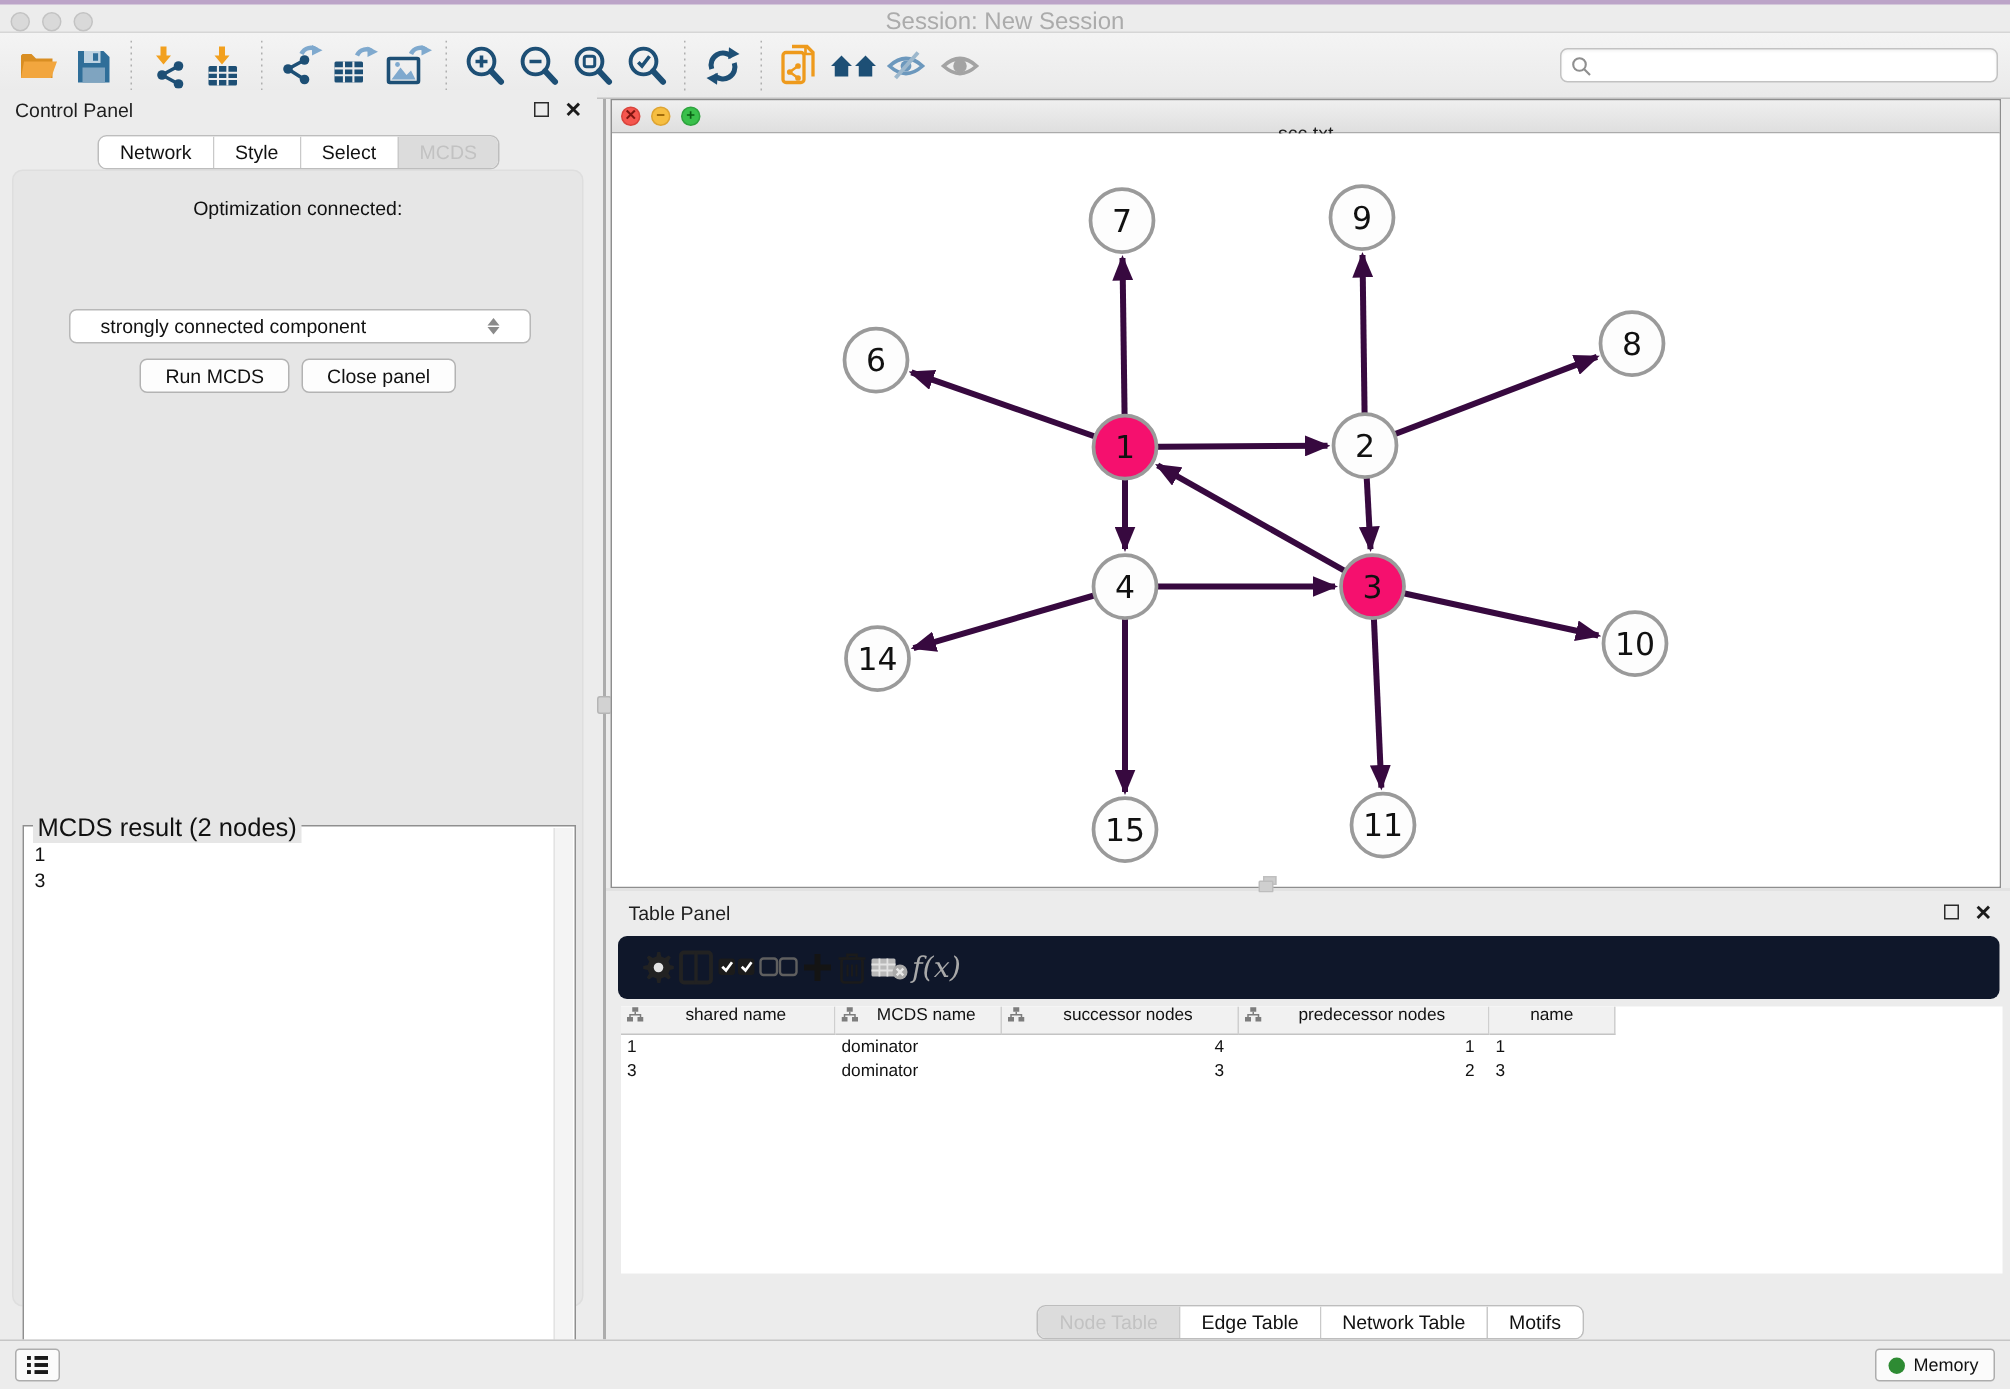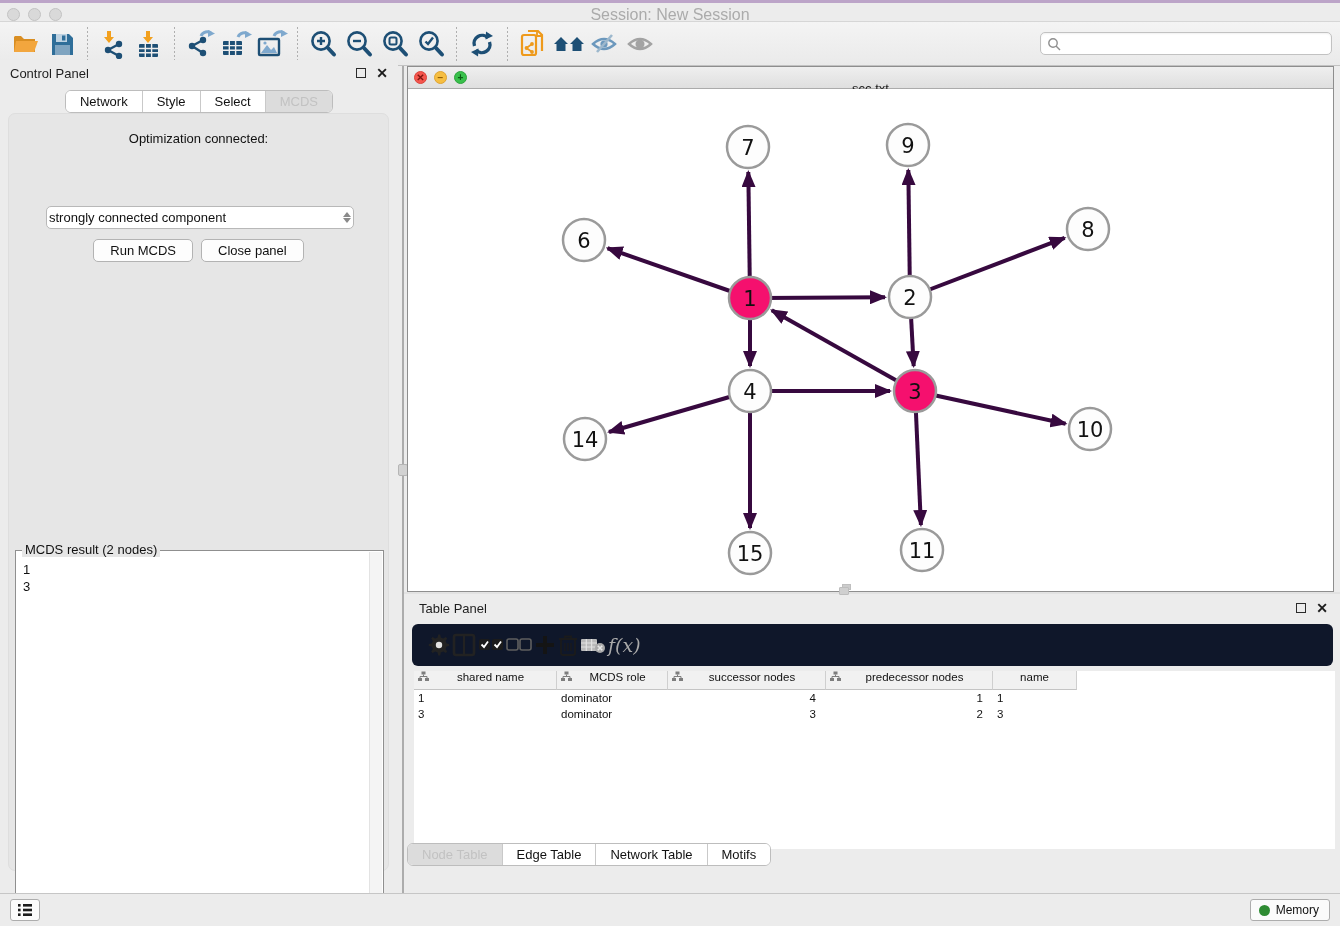--- a/index.html
+++ b/index.html
@@ -51,33 +51,33 @@
   .tab { padding:3px 14px; font-size:13px; color:#111; background:#fff;
     border-right:1px solid #C9C9C9; white-space:nowrap; }
   .tab:last-child { border-right:none; }
   .tab.active { background:#DCDCDC; color:#C2C2C2; }
 
   .cp-body { position:absolute; left:8px; top:53px; width:381px; height:758px;
     background:#E6E6E6; border:1px solid #DEDEDE; border-radius:7px; }
   .opt-label { text-align:center; margin-top:17px; font-size:13px; color:#111; }
   .dropdown { position:absolute; left:37px; top:92px; width:308px; height:23px; background:#fff;
     border:1px solid #B8B8B8; border-radius:5px; display:flex; align-items:center;
-    padding:0 2px; font-size:13px; color:#111; }
+    padding:0 20px; font-size:13px; color:#111; }
   .dd-stepper { margin-left:auto; display:flex; flex-direction:column; gap:1px; align-items:center; }
   .dd-stepper i { width:0; height:0; border-left:4px solid transparent; border-right:4px solid transparent; }
   .dd-up { border-bottom:5px solid #8A8A8A; }
   .dd-down { border-top:5px solid #8A8A8A; }
   .btn-row { position:absolute; left:0; top:125px; width:100%; display:flex; justify-content:center; gap:8px; }
   .pbtn { height:23px; padding:0 16px; background:#FDFDFD; border:1px solid #B3B3B3;
     border-radius:5px; font-size:13px; color:#111; font-family:"Liberation Sans",sans-serif; }
 
   .result-box { position:absolute; left:6px; top:436px; width:369px; height:370px;
     border:1px solid #8F8F8F; background:#fff; }
   .result-legend { position:absolute; top:-9px; left:6px; background:#E6E6E6;
-    padding:0 3px; font-size:13px; color:#111; }
+    padding:0 3px; font-size:17px; color:#111; }
   .result-text { position:absolute; left:2px; top:8px; right:16px; bottom:2px;
     font-size:13px; color:#111; line-height:17px; padding:2px 5px; white-space:pre; overflow:hidden; }
   .result-scroll { position:absolute; right:1px; top:1px; width:13px; bottom:1px;
     background:#F4F4F4; border-left:1px solid #E3E3E3; }
 
   
   .net-window { position:absolute; left:407px; top:66px; width:927px; height:526px;
     border:1px solid #8E8E8E; background:#fff; }
   .net-titlebar { height:22px; background:linear-gradient(#EFEFEF,#DFDFDF);
     border-bottom:1px solid #ABABAB; position:relative; }
@@ -100,21 +100,21 @@
   .tp-btn { display:flex; align-items:center; justify-content:center; background:none; border:none; height:30px; }
   .fx-label { font-family:"DejaVu Serif", serif; font-style:italic; font-size:19px; color:#A9A9A9; }
   .tbl-wrap { position:absolute; left:7px; top:76px; width:921px; height:178px; background:#fff; overflow:hidden; }
   .tbl-header { display:flex; height:19px; }
   .th-cell { background:#F1F1F1; border-right:1px solid #CFCFCF; border-bottom:1px solid #C4C4C4;
     display:flex; align-items:flex-start; font-size:11.5px; color:#111; padding:0 4px; }
   .th-cell .th-label { flex:1; text-align:center; }
   .tbl-row { display:flex; height:16px; font-size:11.5px; color:#111; }
   .td-cell { padding:0 10px 0 4px; display:flex; align-items:center; }
   .td-cell.right { justify-content:flex-end; }
-  .tp-tabs { position:absolute; left:0; width:100%; top:248px; display:flex; }
+  .tp-tabs { position:absolute; left:0; width:100%; top:275px; display:flex; justify-content:center; }
 
   
   .statusbar { position:absolute; left:0; top:893px; width:1340px; height:33px;
     background:#ECECEC; border-top:1px solid #C6C6C6; }
   .sb-left-btn { position:absolute; left:10px; top:5px; width:30px; height:22px; background:#FBFBFB;
     border:1px solid #ADADAD; border-radius:3px; display:flex; align-items:center; justify-content:center; }
   .memory-btn { position:absolute; right:10px; top:5px; height:22px; padding:0 10px 0 8px;
     background:#FBFBFB; border:1px solid #ADADAD; border-radius:3px; display:flex;
     align-items:center; gap:6px; font-size:12px; color:#111; }
   .mem-dot { width:11px; height:11px; border-radius:50%; background:#2E8B33; }
@@ -479,21 +479,21 @@
           </div>
           <div class="th-cell" style="width: 111px;">
             <svg width="11" height="11" viewBox="0 0 11 11">
               <g fill="#7D7D7D">
                 <rect x="3.5" y="0.5" width="4" height="3"></rect>
                 <rect x="0" y="7" width="4" height="3"></rect>
                 <rect x="7" y="7" width="4" height="3"></rect>
               </g>
               <path d="M5.5 3.5 V5.5 M2 7 V5.5 H9 V7" stroke="#7D7D7D" stroke-width="1" fill="none"></path>
             </svg>
-            <span class="th-label">MCDS role</span>
+            <span class="th-label">MCDS name</span>
           </div>
           <div class="th-cell" style="width: 158px;">
             <svg width="11" height="11" viewBox="0 0 11 11">
               <g fill="#7D7D7D">
                 <rect x="3.5" y="0.5" width="4" height="3"></rect>
                 <rect x="0" y="7" width="4" height="3"></rect>
                 <rect x="7" y="7" width="4" height="3"></rect>
               </g>
               <path d="M5.5 3.5 V5.5 M2 7 V5.5 H9 V7" stroke="#7D7D7D" stroke-width="1" fill="none"></path>
             </svg>

